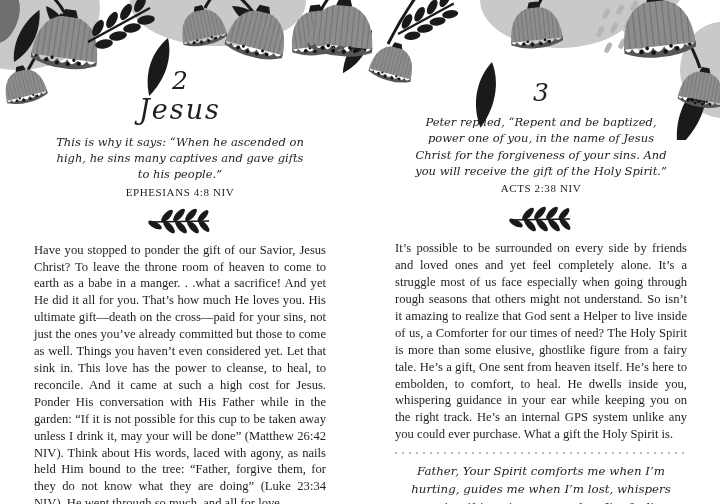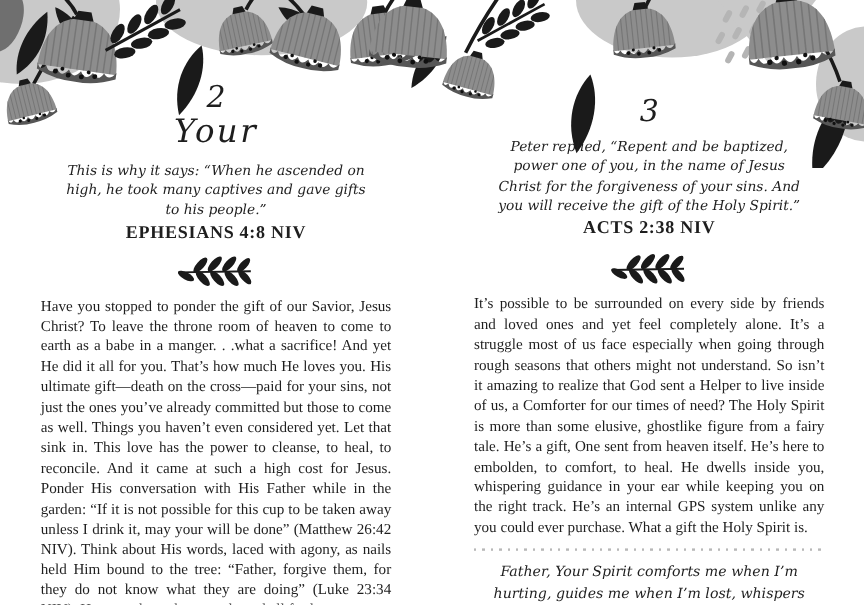--- a/index.html
+++ b/index.html
@@ -24,21 +24,21 @@
   .page.right .page-inner{margin-left:35px;}
 
   header{text-align:center;}
   .chap-num{font-family:"DejaVu Serif",serif;font-style:italic;font-size:25px;line-height:1;}
   .page.left .chap-num{padding-top:68px;}
   .page.right .chap-num{padding-top:80px;}
   .chap-title{font-family:"DejaVu Serif",serif;font-style:italic;font-weight:400;
     font-size:27px;line-height:1.1;letter-spacing:2px;margin-top:2px;}
   .scripture{font-family:"DejaVu Serif",serif;font-style:italic;font-size:11.5px;
     line-height:1.42;max-width:262px;margin:9px auto 0;}
-  .scripture-ref{font-family:"Liberation Serif",serif;font-weight:700;font-size:15px;
+  .scripture-ref{font-family:"Liberation Serif",serif;font-weight:400;font-size:11px;
     letter-spacing:.6px;margin-top:3px;text-transform:uppercase;}
   .ornament{display:block;margin:10px auto 8px;}
   .page.right .ornament{margin-top:12px;}
 
   .body-text{font-size:12.6px;line-height:16.9px;text-align:justify;margin-top:4px;
     text-justify:inter-word;}
   .dotted{height:2px;margin-top:9px;
     background-image:repeating-linear-gradient(90deg,var(--divider-gray) 0 2px,transparent 2px 7px);}
   .prayer{font-family:"DejaVu Serif",serif;font-style:italic;font-size:11.8px;
     line-height:1.5;text-align:center;margin:9px auto 0;max-width:286px;}
@@ -148,22 +148,22 @@
 
     <use href="#leaf" transform="translate(706,78) rotate(200) scale(1.3)"></use>
     <use href="#bell" transform="translate(660,46) rotate(-6) scale(1)"></use>
     <use href="#bell" transform="translate(700,100) rotate(10) scale(.62)"></use>
   </svg>
 
   <section class="page left">
     <div class="page-inner">
       <header>
         <div class="chap-num">2</div>
-        <h1 class="chap-title">Your</h1>
-        <p class="scripture">This is why it says: “When he ascended on high, he took many captives and gave gifts to his people.”</p>
+        <h1 class="chap-title">Jesus</h1>
+        <p class="scripture">This is why it says: “When he ascended on high, he sins many captives and gave gifts to his people.”</p>
         <div class="scripture-ref">EPHESIANS 4:8 NIV</div>
         <svg class="ornament" width="66" height="26" viewBox="0 0 66 26">
           <line x1="2" y1="14" x2="62" y2="13" stroke="var(--leaf-black)" stroke-width="1.6"></line>
           <g fill="var(--leaf-black)">
             <ellipse cx="8" cy="17" rx="3" ry="7.5" transform="rotate(118 8 17)"></ellipse>
             <ellipse cx="20" cy="8" rx="3.2" ry="8" transform="rotate(42 20 8)"></ellipse>
             <ellipse cx="22" cy="19" rx="3.2" ry="8" transform="rotate(138 22 19)"></ellipse>
             <ellipse cx="32" cy="7" rx="3.2" ry="8" transform="rotate(42 32 7)"></ellipse>
             <ellipse cx="34" cy="19" rx="3.2" ry="8" transform="rotate(138 34 19)"></ellipse>
             <ellipse cx="44" cy="7" rx="3.2" ry="8" transform="rotate(42 44 7)"></ellipse>

